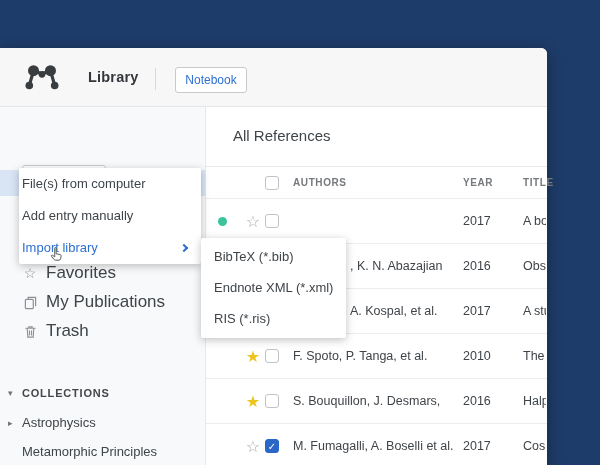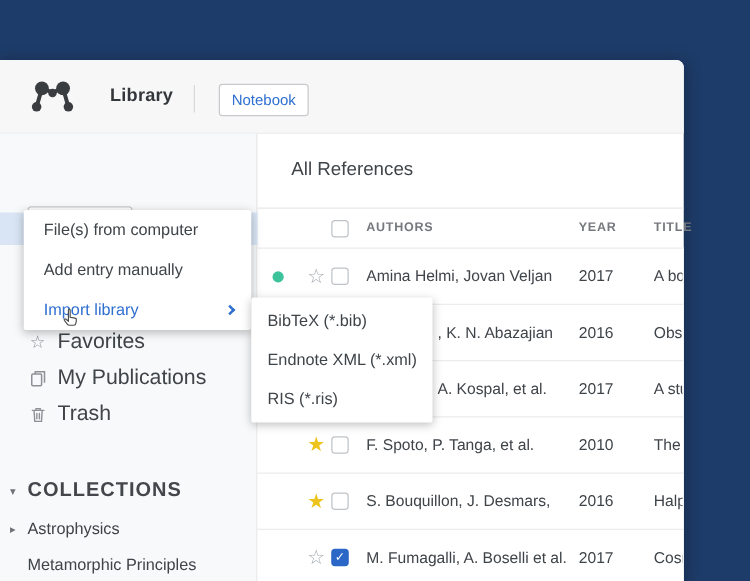--- a/index.html
+++ b/index.html
@@ -33,21 +33,21 @@
                  font-size:12.5px; color:#2e6fd0; text-align:center; line-height:23px;
                  z-index:3; cursor:pointer;margin-top:40px; }
   .side-item { position:absolute; left:0; width:206px; height:28px; z-index:1; }
   .side-item .icon { position:absolute; left:22px; top:0; width:16px; height:28px;
                      line-height:28px; text-align:center; color:#8d9197; font-size:14px; }
   .side-item .lbl { position:absolute; left:46px; top:0; height:28px; line-height:28px;
                     font-size:17px; color:#3f4449; white-space:nowrap; }
   .caret { position:absolute; left:8px; width:12px; height:28px; line-height:28px;
            font-size:9px; color:#6f7378; }
   .coll-header { position:absolute; left:22px; height:28px; line-height:28px;
-                 font-size:16px; font-weight:bold; letter-spacing:.8px; color:#43464a; }
+                 font-size:11px; font-weight:bold; letter-spacing:.8px; color:#43464a; }
   .coll-item { position:absolute; left:22px; height:28px; line-height:28px;
                font-size:13px; color:#3f4449; white-space:nowrap; }
 
   
   .main-title { position:absolute; left:233px; top:122px; height:28px; line-height:28px;
                 font-size:15px; color:#3f4449; z-index:1; }
   .table-head { position:absolute; left:206px; top:166px; width:341px; height:32px;
                 border-top:1px solid #e7e8ea; z-index:1; }
   .col-label { position:absolute; top:0; height:32px; line-height:32px;
                font-size:10px; font-weight:bold; letter-spacing:.6px; color:#75787d; }
@@ -65,21 +65,21 @@
               background:#fff; border:1px solid #bfc3c8; border-radius:3px; cursor:pointer; }
   .table-head .checkbox { top:9px; }
   .checkbox.checked { background:#2a67c6; border-color:#2a67c6; color:#fff;
                       font-size:10px; line-height:13px; text-align:center; }
   .unread-dot { position:absolute; left:12px; top:18px; width:9px; height:9px;
                 border-radius:50%; background:#3cc39b; }
 
   
   .menu { position:absolute; left:19px; top:168px; width:182px; height:96px;
           background:#fff; border-radius:2px; box-shadow:0 2px 8px rgba(0,0,0,.25); z-index:10; }
-  .menu-item { position:relative; height:32px; line-height:32px; padding-left:16px;
+  .menu-item { position:relative; height:32px; line-height:32px; padding-left:3px;
                font-size:13px; color:#3f4449; cursor:pointer; white-space:nowrap; }
   .menu-item.active { color:#2e6fd0; }
   .chev { position:absolute; right:14px; top:13px; width:6px; height:6px;
           border:solid #2e6fd0; border-width:0 2px 2px 0; transform:rotate(-45deg); }
   .submenu { position:absolute; left:201px; top:238px; width:145px; height:100px;
              background:#fff; border-radius:2px; box-shadow:0 2px 8px rgba(0,0,0,.25);
              padding-top:3px; z-index:11; }
   .submenu .menu-item { height:31px; line-height:31px; padding-left:13px; }
   .cursor-icon { position:absolute; left:48px; top:245px; width:17px; height:19px; z-index:12; }
 </style>
@@ -147,21 +147,20 @@
     <span class="checkbox"></span>
     <span class="col-label" style="left:87px">AUTHORS</span>
     <span class="col-label" style="left:257px">YEAR</span>
     <span class="col-label" style="left:317px">TITLE</span>
   </div>
 
   <div class="row" style="top:198px">
     <span class="unread-dot"></span>
     <span class="cell c-star">☆</span>
     <span class="checkbox"></span>
-    <span class="cell c-auth">Amina Helmi, Jovan Veljan</span>
     <span class="cell c-year">2017</span>
     <span class="cell c-title">A bo</span>
   </div>
 
   <div class="row" style="top:243px">
     <span class="cell c-auth offset">, K. N. Abazajian</span>
     <span class="cell c-year">2016</span>
     <span class="cell c-title">Obs</span>
   </div>
 

